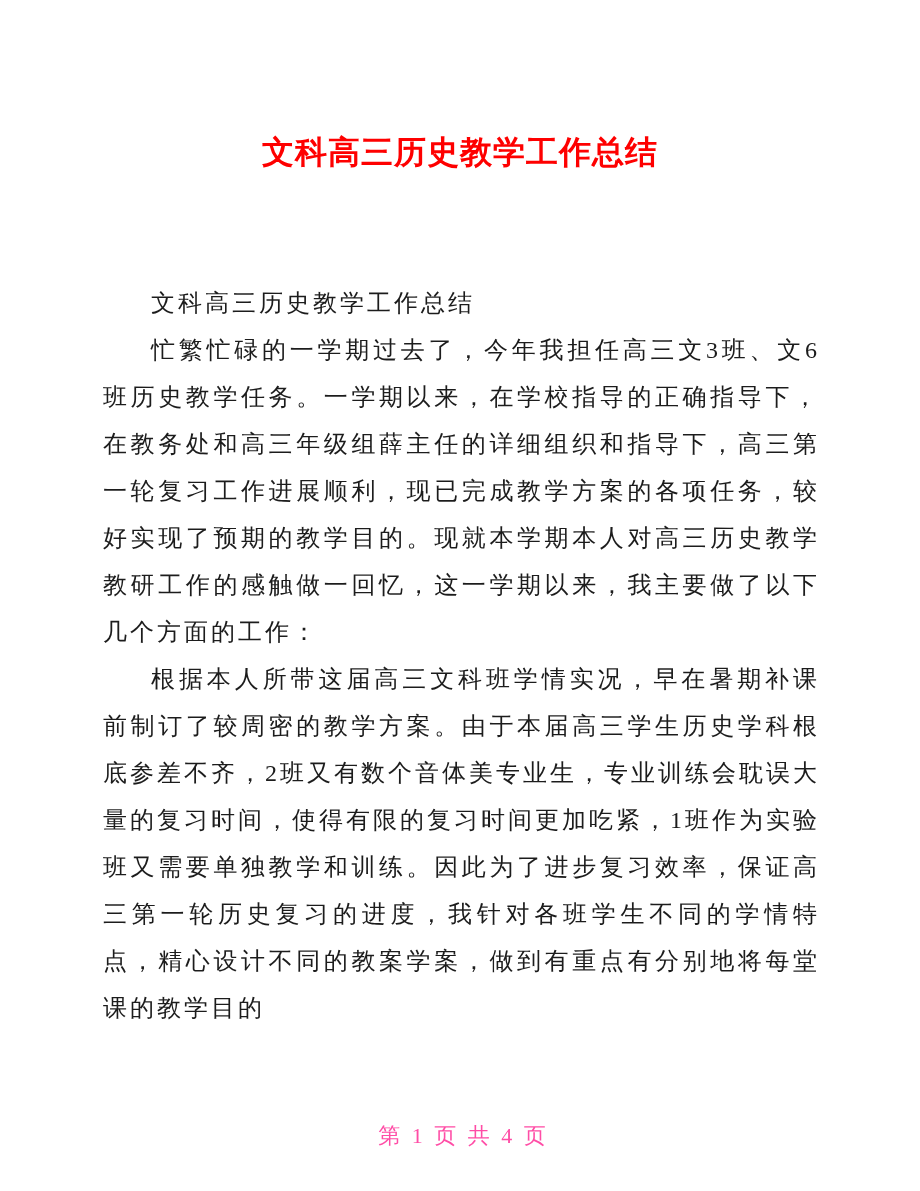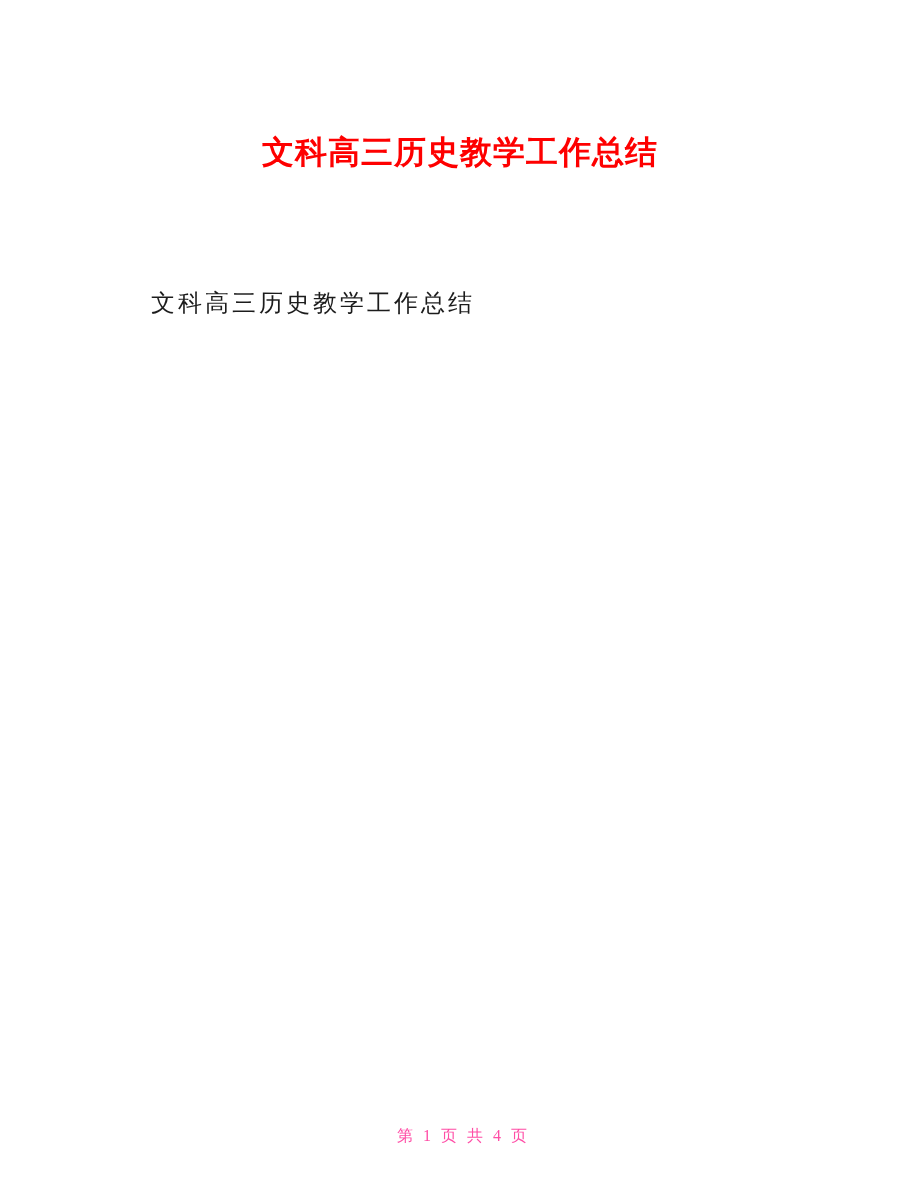--- a/index.html
+++ b/index.html
@@ -50,37 +50,39 @@
     padding: 0;
     text-indent: 2em;
   }
   
   .doc-footer {
     position: absolute;
     top: 1106px;
     left: 0;
     right: 0;
     text-align: center;
-    font-size: 16px;
+    font-size: 22px;
     line-height: 28px;
     color: #ff4da6;
     letter-spacing: 3px;
     padding-left: 7px;
   }
 </style>
 </head>
 <body>
 
 <div class="page">
 
   <header class="doc-header">
     <h1>文科高三历史教学工作总结</h1>
   </header>
 
   <main class="doc-body">
     <p>文科高三历史教学工作总结</p>
+    <p>忙繁忙碌的一学期过去了，今年我担任高三文3班、文6班历史教学任务。一学期以来，在学校指导的正确指导下，在教务处和高三年级组薛主任的详细组织和指导下，高三第一轮复习工作进展顺利，现已完成教学方案的各项任务，较好实现了预期的教学目的。现就本学期本人对高三历史教学教研工作的感触做一回忆，这一学期以来，我主要做了以下几个方面的工作：</p>
+    <p>根据本人所带这届高三文科班学情实况，早在暑期补课前制订了较周密的教学方案。由于本届高三学生历史学科根底参差不齐，2班又有数个音体美专业生，专业训练会耽误大量的复习时间，使得有限的复习时间更加吃紧，1班作为实验班又需要单独教学和训练。因此为了进步复习效率，保证高三第一轮历史复习的进度，我针对各班学生不同的学情特点，精心设计不同的教案学案，做到有重点有分别地将每堂课的教学目的</p>
   </main>
 
   <footer class="doc-footer">
     <span>第 1 页 共 4 页</span>
   </footer>
 
 </div>
 
 </body></html>

